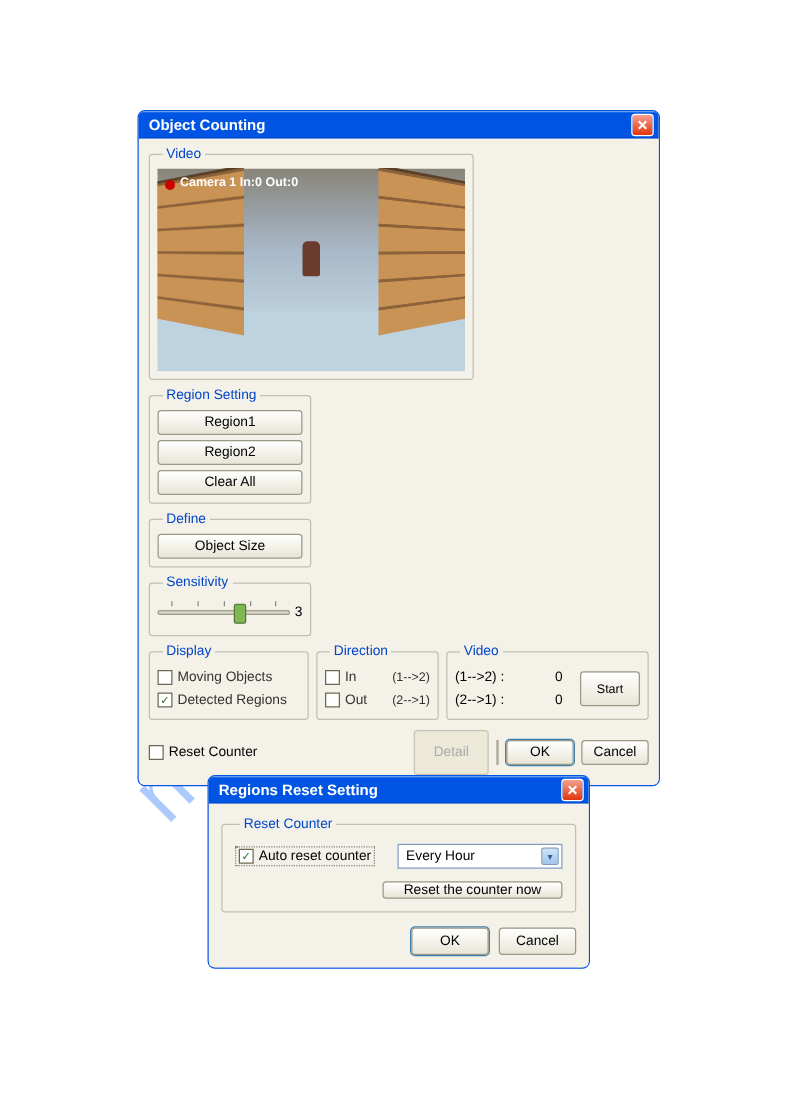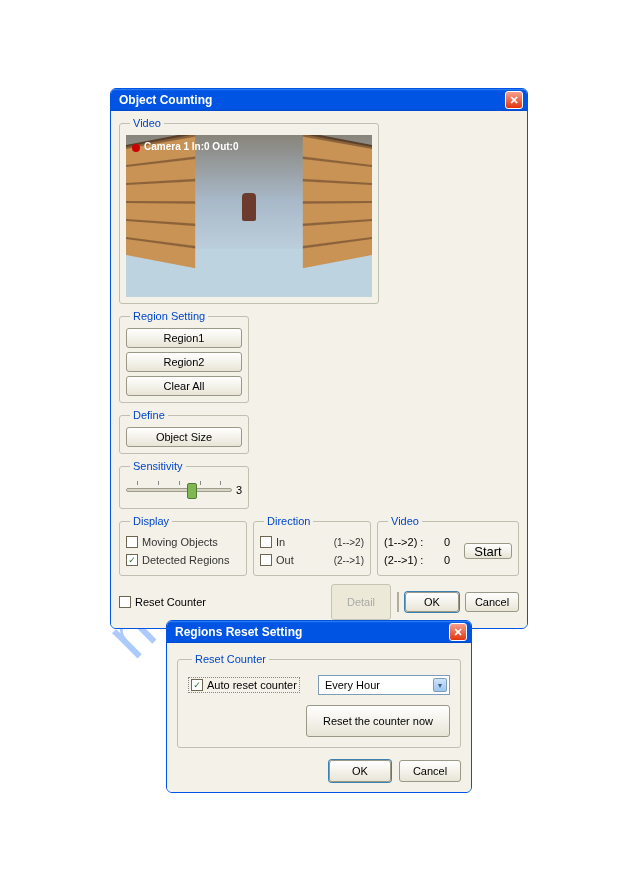--- a/index.html
+++ b/index.html
@@ -174,21 +174,21 @@
     .slider-tick {
       position: absolute;
       top: -8px;
       width: 1px;
       height: 4px;
       background: #888;
     }
     
     .bottom-row { width: 100%; display: flex; gap: 6px; }
     .display-group { width: 128px; }
-    .direction-group { width: 118px; }
+    .direction-group { width: 98px; }
     .test-group { flex: 1; }
     
     .chk-row {
       display: flex;
       align-items: center;
       gap: 4px;
       height: 18px;
       font-size: 11px;
       color: #333;
     }
@@ -211,25 +211,25 @@
       display: flex;
       align-items: center;
       gap: 4px;
       height: 18px;
       font-size: 11px;
     }
     .test-label { flex: 1; }
     .test-val { width: 22px; text-align: center; }
     .start-btn {
       width: 48px;
-      height: 16px;
+      height: 28px;
       background: linear-gradient(to bottom, #fff, #e8e5d6);
       border: 1px solid #9a9887;
       border-radius: 3px;
-      font-size: 13px;
+      font-size: 10px;
       cursor: pointer;
     }
     
     .footer-row {
       width: 100%;
       display: flex;
       align-items: center;
       gap: 6px;
       margin-top: 2px;
     }
@@ -305,21 +305,21 @@
       display: flex;
       align-items: center;
       justify-content: center;
       font-size: 8px;
       color: #3b5d8a;
     }
     .reset-now-btn {
       display: block;
       margin-left: auto;
       width: 144px;
-      height: 32px;
+      height: 14px;
       background: linear-gradient(to bottom, #fff, #e8e5d6);
       border: 1px solid #9a9887;
       border-radius: 3px;
       font-size: 11px;
       cursor: pointer;
     }
     .dlg2-footer {
       display: flex;
       justify-content: flex-end;
       gap: 8px;

